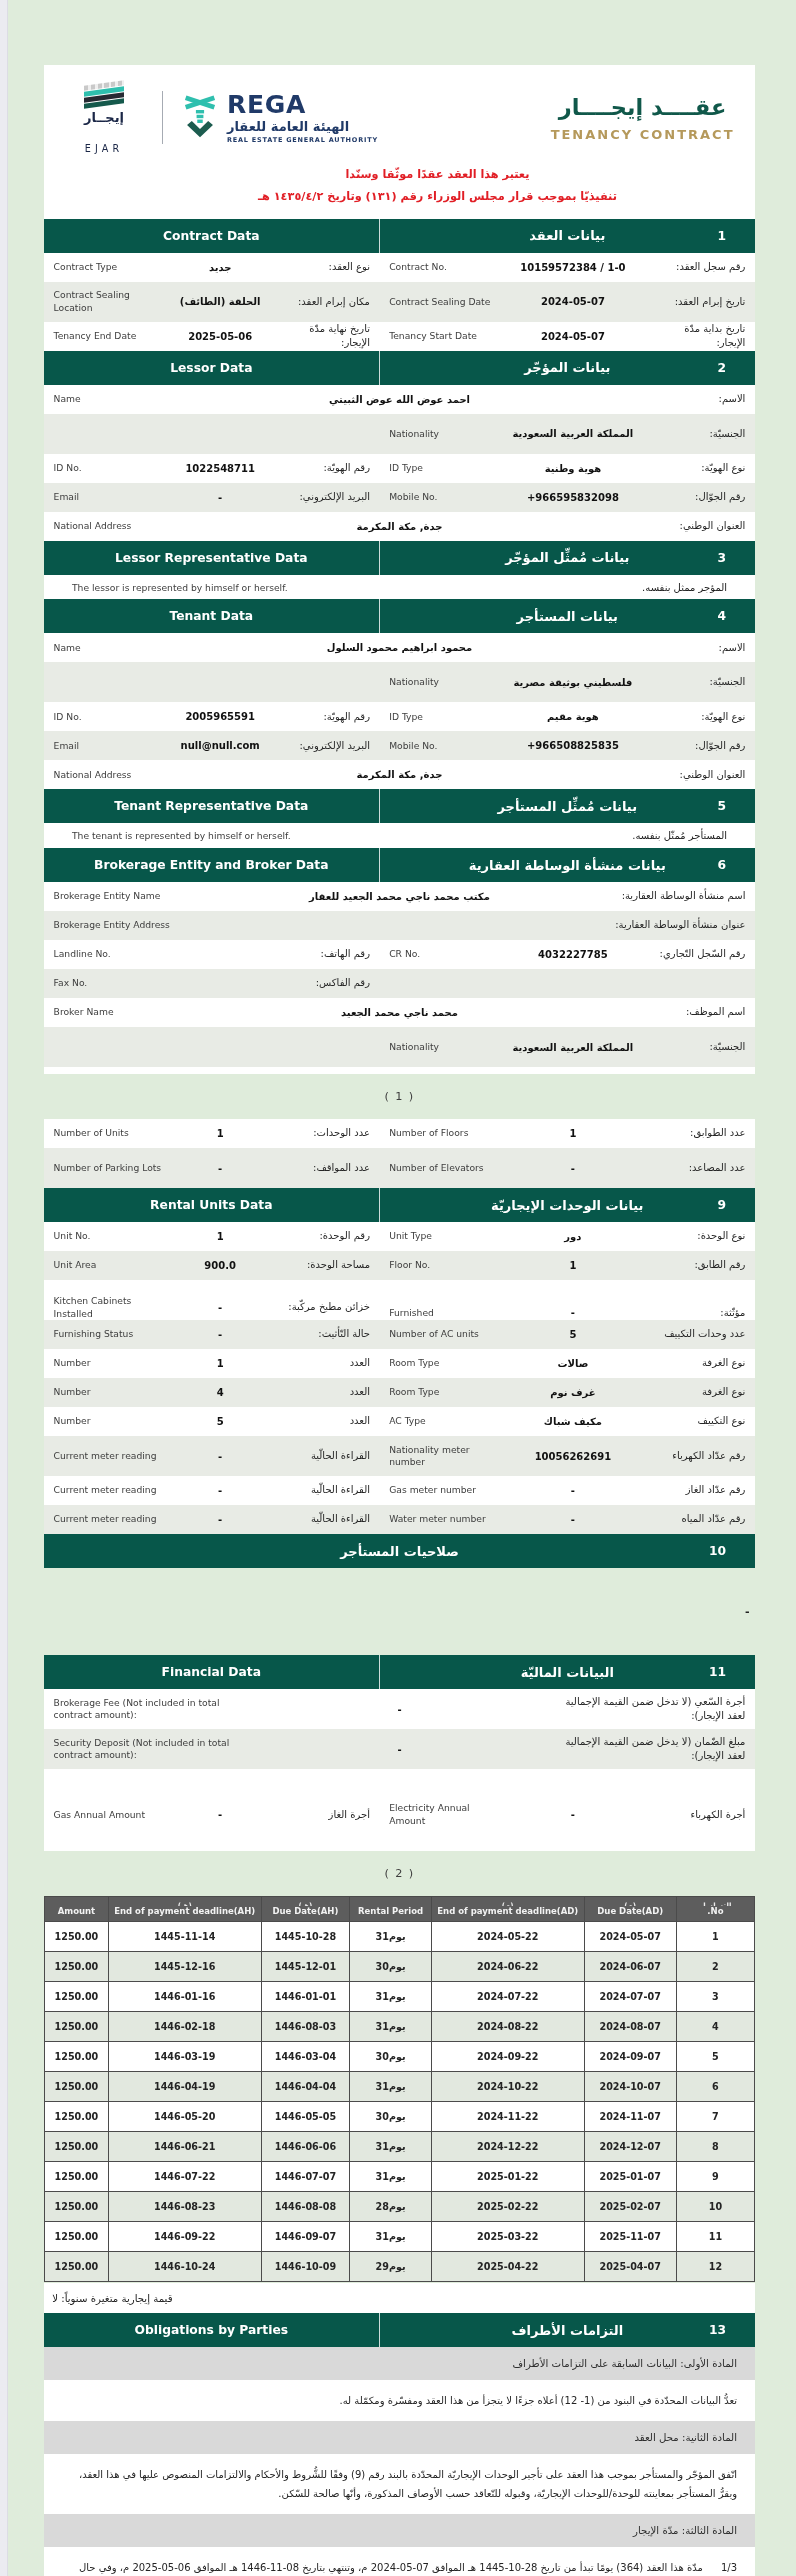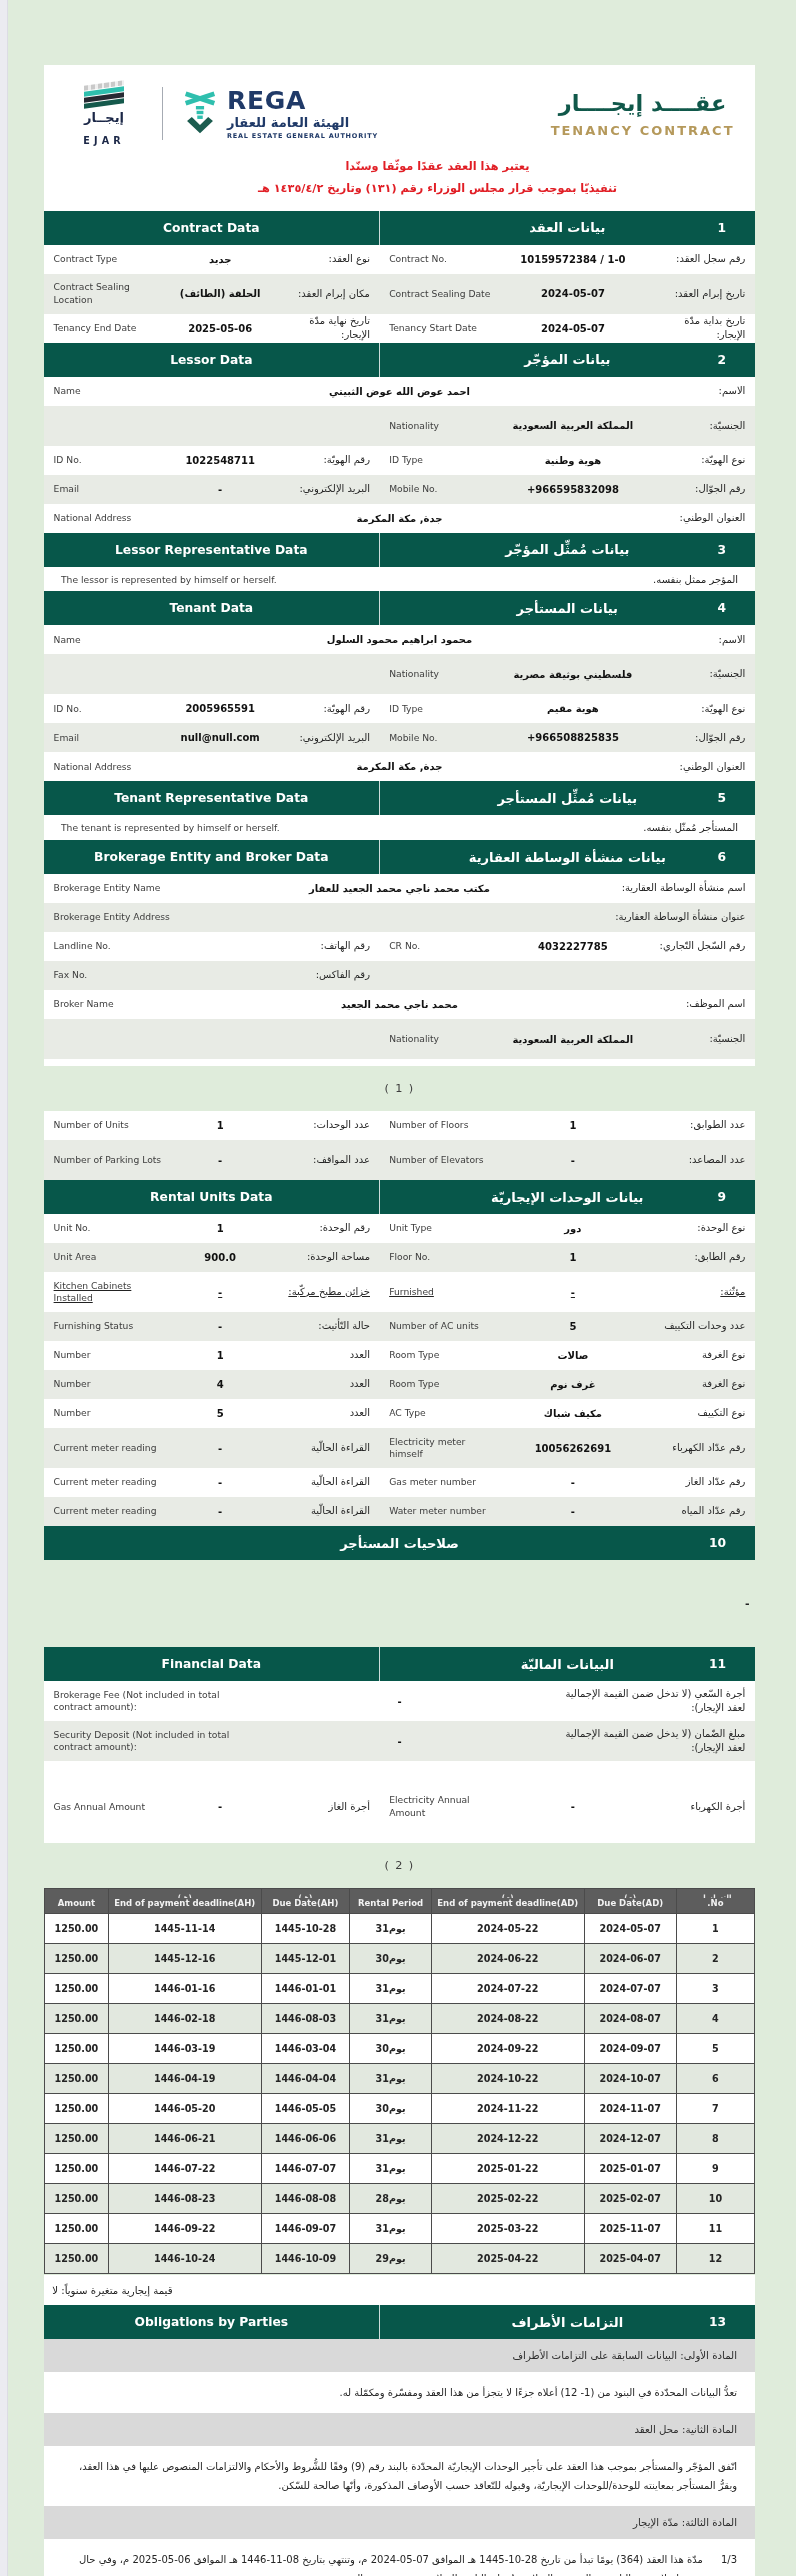--- a/index.html
+++ b/index.html
@@ -29,21 +29,21 @@
   .header-card{background:#fff;padding:16.4px 20.5px 11px;}
   .logos-row{display:flex;align-items:center;}
   .ejar-logo{width:79px;text-align:center;}
   .ejar-bars{width:40px;margin:0 auto 4.1px;}
   .ejar-bar{height:4.8px;margin:1.4px 0;transform:skewY(-8deg);}
   .ejar-bar.b1{background:repeating-linear-gradient(90deg,#c9c9c9 0 4.1px,#efefef 4.1px 6.8px);}
   .ejar-bar.b2{background:#2fbfae;}
   .ejar-bar.b3{background:#262a33;}
   .ejar-bar.b4{background:#15594c;}
   .ejar-ar{font-size:13px;font-weight:bold;color:#1b2747;}
-  .ejar-en{font-size:9.6px;font-weight:bold;color:#1b2747;letter-spacing:4.1px;margin-top:10px;}
+  .ejar-en{font-size:9.6px;font-weight:normal;color:#1b2747;letter-spacing:4.1px;margin-top:18px;}
   .logo-divider{width:0.7px;height:53px;background:#a6abb3;margin:0 18px;}
   .rega-logo{display:flex;align-items:center;gap:6.8px;}
   .rega-col{display:flex;flex-direction:column;}
   .rega-name{font-size:25px;font-weight:bold;color:var(--navy);letter-spacing:0.7px;line-height:1;}
   .rega-ar{font-size:13px;font-weight:bold;color:var(--navy);margin-top:2px;direction:rtl;text-align:left;}
   .rega-en{font-size:6.5px;font-weight:bold;color:var(--navy);letter-spacing:0.8px;margin-top:2px;}
   .title-block{margin-left:auto;text-align:center;}
   .title-ar{font-size:22.5px;font-weight:bold;color:#10584a;direction:rtl;}
   .title-en{font-size:13px;font-weight:bold;color:var(--gold);letter-spacing:2px;margin-top:6.8px;}
   .notice{margin-top:9.6px;text-align:center;transform:translateX(38px);color:var(--red);font-weight:bold;font-size:11.3px;line-height:1.95;direction:rtl;}
@@ -63,21 +63,21 @@
   .half{display:flex;align-items:center;}
   .half-left{width:47.2%;}
   .half-right{width:52.8%;}
   .cell-en{flex:0 0 35%;padding-left:9.6px;font-size:9.2px;color:#3e3e3e;line-height:1.35;}
   .half-right .cell-en{flex:0 0 30%;}
   .cell-val{flex:1;text-align:center;font-weight:bold;font-size:10px;color:#111;}
   .cell-ar{flex:0 0 30%;padding-right:9.6px;text-align:right;direction:rtl;font-size:10px;color:#262626;line-height:1.45;}
   .half-right .cell-ar{flex:0 0 27%;}
   .row-full .cell-en{flex:0 0 29%;}
   .row-full .cell-ar{flex:0 0 29%;}
-  .row-statement{display:flex;justify-content:space-between;align-items:center;background:#fff;min-height:24.6px;padding:0 17px;}
+  .row-statement{display:flex;justify-content:space-between;align-items:center;background:#fff;min-height:24.6px;padding:0 28px;}
   .stmt-en{font-size:9.2px;color:#3e3e3e;}
   .stmt-ar{font-size:10px;direction:rtl;}
   .card-end{background:#fff;height:6.8px;}
 
   .pagemark{height:37px;display:flex;align-items:center;justify-content:center;color:#3d3d3d;font-size:11.3px;letter-spacing:1.4px;margin:4.1px 0;}
   .authority-gap{height:87px;display:flex;align-items:center;justify-content:flex-end;padding-right:5.5px;font-weight:bold;color:#222;}
 
   
   .pay-table{width:100%;border-collapse:collapse;border:1.4px solid var(--tbl-border);background:#fff;margin-top:4.1px;}
   .pay-table th{background:var(--thbg);color:#f3f3f3;font-size:8.5px;font-weight:bold;padding:2.7px 2px 4.8px;border:0.7px solid var(--tbl-border);vertical-align:bottom;}
@@ -419,21 +419,21 @@
           <div class="cell-en">Unit Area</div>
           <div class="cell-val" dir="auto">900.0</div>
           <div class="cell-ar">مساحة الوحدة:</div>
         </div>
         <div class="half half-right">
           <div class="cell-en">Floor No.</div>
           <div class="cell-val" dir="auto">1</div>
           <div class="cell-ar">رقم الطابق:</div>
         </div>
       </div>
-      <div class="row h2" style="align-items: center; text-decoration: underline;">
+      <div class="row h2" style="align-items: flex-end;">
         <div class="half half-left">
           <div class="cell-en">Kitchen Cabinets Installed</div>
           <div class="cell-val" dir="auto">-</div>
           <div class="cell-ar">خزائن مطبخ مركّبة:</div>
         </div>
         <div class="half half-right">
           <div class="cell-en">Furnished</div>
           <div class="cell-val" dir="auto">-</div>
           <div class="cell-ar">مؤثّثة:</div>
         </div>
@@ -486,21 +486,21 @@
           <div class="cell-ar">نوع التكييف</div>
         </div>
       </div>
       <div class="row shade h2" style="align-items: center;">
         <div class="half half-left">
           <div class="cell-en">Current meter reading</div>
           <div class="cell-val" dir="auto">-</div>
           <div class="cell-ar">القراءة الحالّية</div>
         </div>
         <div class="half half-right">
-          <div class="cell-en">Electricity meter himself</div>
+          <div class="cell-en">Nationality meter number</div>
           <div class="cell-val" dir="auto">10056262691</div>
           <div class="cell-ar">رقم عدّاد الكهرباء</div>
         </div>
       </div>
       <div class="row" style="align-items: center;">
         <div class="half half-left">
           <div class="cell-en">Current meter reading</div>
           <div class="cell-val" dir="auto">-</div>
           <div class="cell-ar">القراءة الحالّية</div>
         </div>

